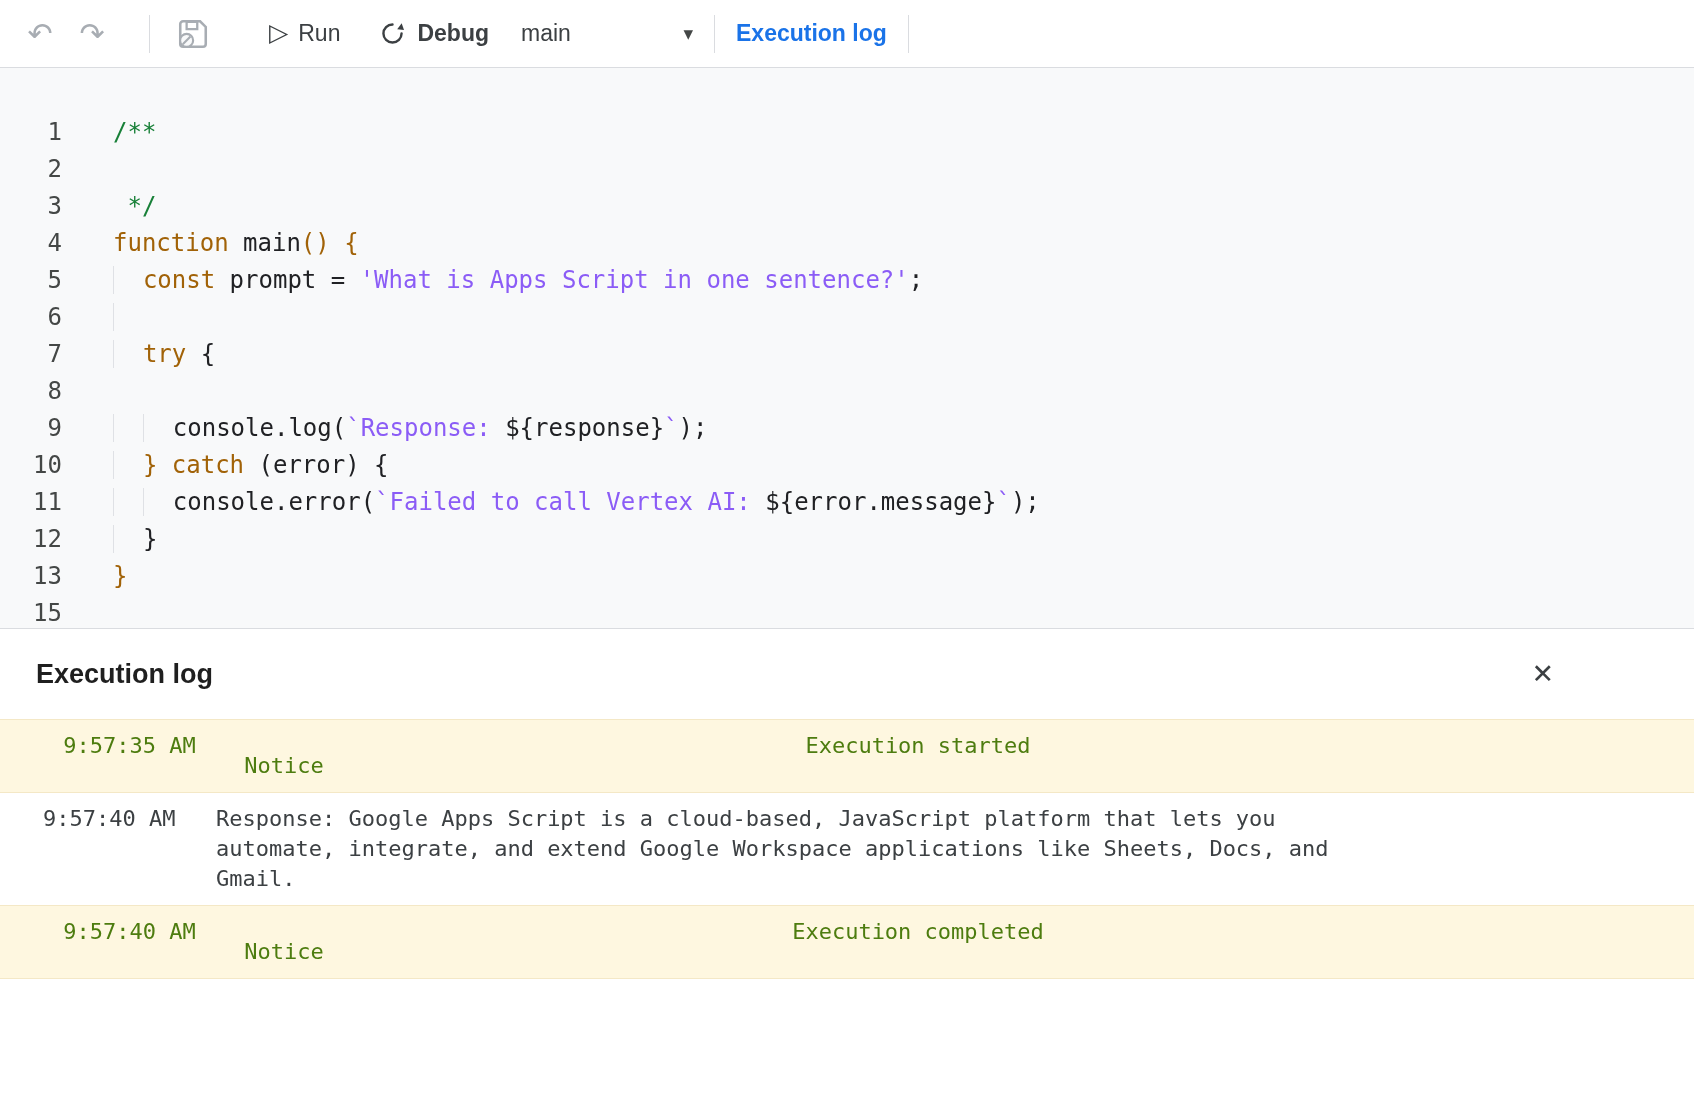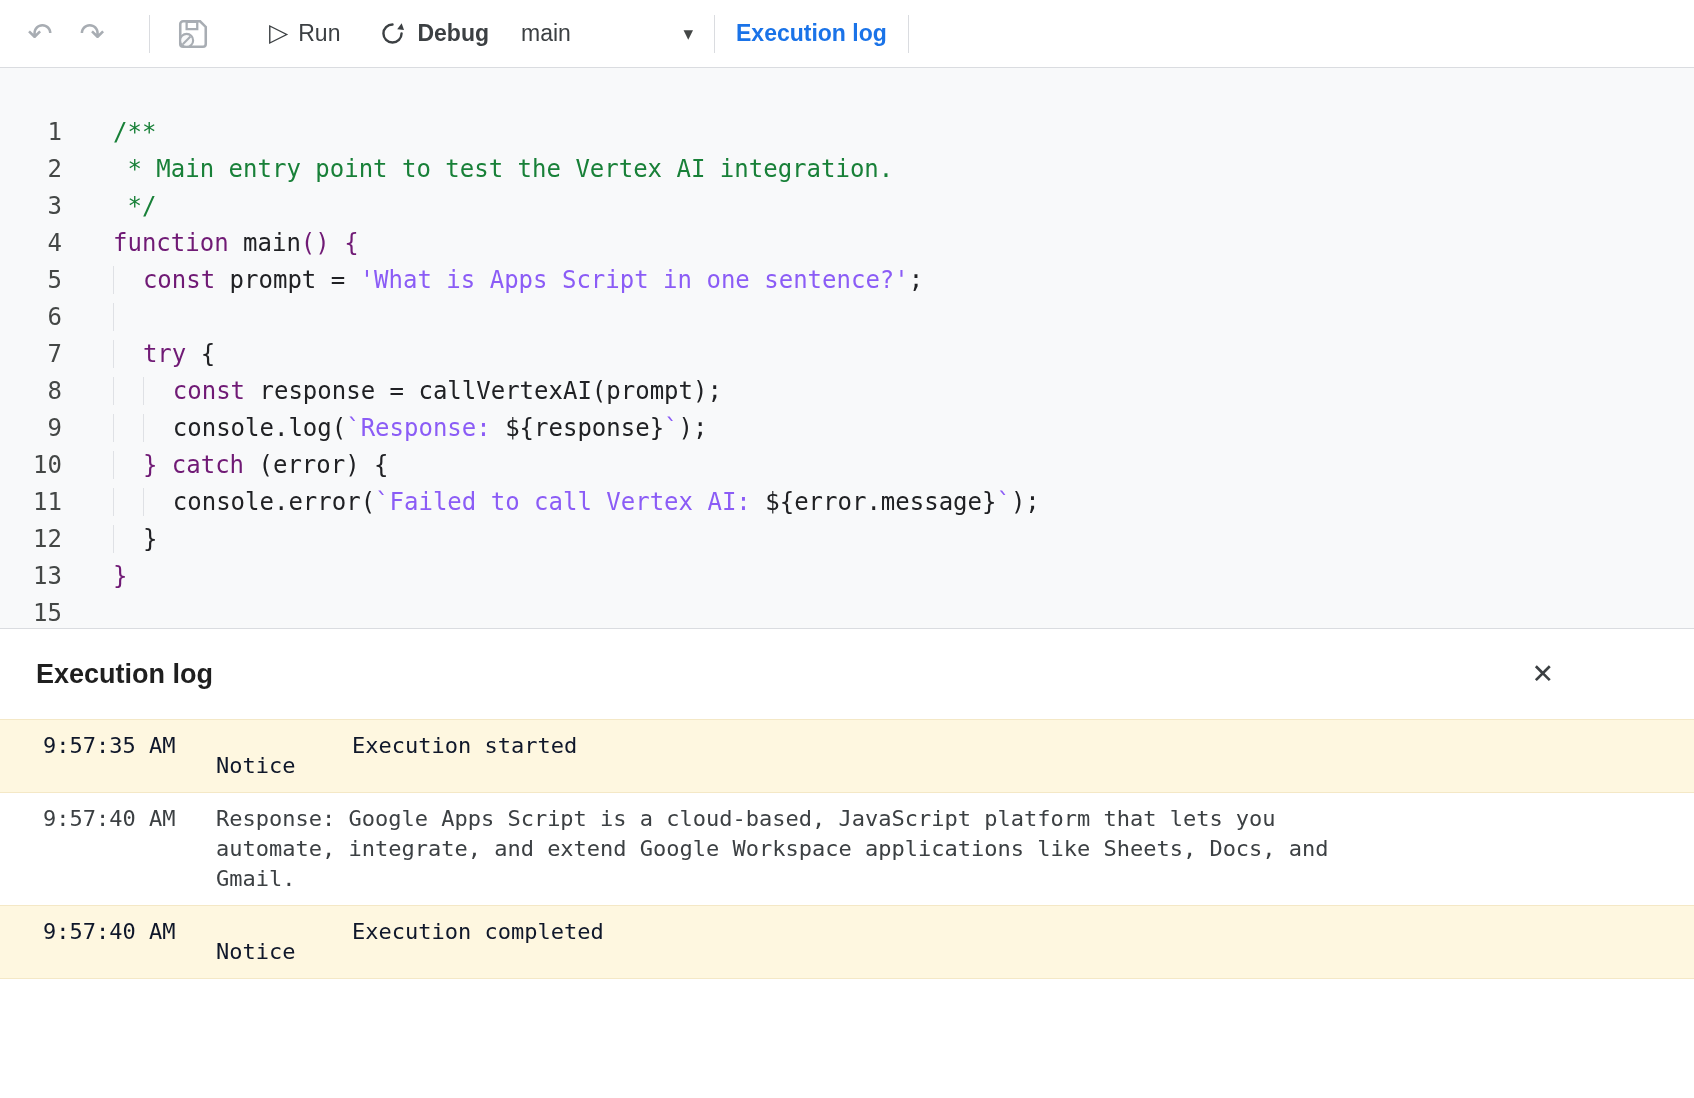--- a/index.html
+++ b/index.html
@@ -29,37 +29,37 @@
     border-radius: 8px; padding: 10px 26px; }
 
   
   .editor { height: 560px; background: #f8f9fa; overflow: hidden; padding-top: 46px;
     flex: 0 0 auto; }
   .code-line { display: flex; height: 37px; line-height: 37px;
     font-family: "DejaVu Sans Mono", monospace; font-size: 24px; }
   .line-num { flex: 0 0 62px; text-align: right; color: #444746; user-select: none; }
   .line-content { margin-left: 51px; white-space: pre; color: #202124; }
   .sg-p { color: #202124; }
-  .sg-k { color: #701a75; }
+  .sg-k { color: #a16207; }
   .sg-c { color: #188038; }
   .sg-s { color: #8b5cf6; }
   .sg-i { border-left: 1px solid #dfe1e5; }
 
   
   .log-panel { border-top: 1px solid #dadce0; background: #fff; flex: 1 1 auto; }
   .log-header { height: 90px; display: flex; align-items: center;
     justify-content: space-between; padding: 0 140px 0 36px; }
   .log-title { font-size: 27px; font-weight: 600; color: #1f1f1f; }
   .log-close { border: 0; background: transparent; cursor: pointer; }
   .log-close span { font-size: 27px; color: #3c4043; line-height: 1; }
 
   .log-row { display: flex; font-family: "DejaVu Sans Mono", monospace; font-size: 22px;
     line-height: 30px; padding: 11px 0; }
-  .log-row.notice { background: #fef7e0; color: #0f172a;
-    border-top: 1px solid #f4e8c6; border-bottom: 1px solid #f4e8c6; }
+  .log-row.notice { background: #fef7e0; color: #4d7c0f;
+    border-top: 1px solid #f4e8c6; border-bottom: 1px solid #f4e8c6; text-align: center; }
   .log-row.info { background: #fff; color: #3c4043; }
   .log-time { flex: 0 0 216px; padding-left: 43px; }
   .log-level { flex: 0 0 136px; margin-top: 20px; }
   .log-message { flex: 1 1 auto; max-width: 1132px; white-space: normal; }
 </style>
 </head>
 <body>
 
 <div class="app">
 
@@ -102,21 +102,20 @@
   </div>
 
   <div class="editor">
     <div id="code-lines">
         <div class="code-line">
           <div class="line-num">1</div>
           <div class="line-content"><span class="sg-c">/**</span></div>
         </div>
         <div class="code-line">
           <div class="line-num">2</div>
-          <div class="line-content"><span class="sg-c"> * Main entry point to test the Vertex AI integration.</span></div>
         </div>
         <div class="code-line">
           <div class="line-num">3</div>
           <div class="line-content"><span class="sg-c"> */</span></div>
         </div>
         <div class="code-line">
           <div class="line-num">4</div>
           <div class="line-content"><span class="sg-k">function</span><span class="sg-p"> main</span><span class="sg-k">()</span><span class="sg-p"> </span><span class="sg-k">{</span></div>
         </div>
         <div class="code-line">
@@ -126,21 +125,20 @@
         <div class="code-line">
           <div class="line-num">6</div>
           <div class="line-content"><span class="sg-i">  </span></div>
         </div>
         <div class="code-line">
           <div class="line-num">7</div>
           <div class="line-content"><span class="sg-i">  </span><span class="sg-k">try</span><span class="sg-p"> {</span></div>
         </div>
         <div class="code-line">
           <div class="line-num">8</div>
-          <div class="line-content"><span class="sg-i">  </span><span class="sg-i">  </span><span class="sg-k">const</span><span class="sg-p"> response = callVertexAI(prompt);</span></div>
         </div>
         <div class="code-line">
           <div class="line-num">9</div>
           <div class="line-content"><span class="sg-i">  </span><span class="sg-i">  </span><span class="sg-p">console.log(</span><span class="sg-s">`Response: </span><span class="sg-p">${response}</span><span class="sg-s">`</span><span class="sg-p">);</span></div>
         </div>
         <div class="code-line">
           <div class="line-num">10</div>
           <div class="line-content"><span class="sg-i">  </span><span class="sg-k">} catch</span><span class="sg-p"> (error) {</span></div>
         </div>
         <div class="code-line">

